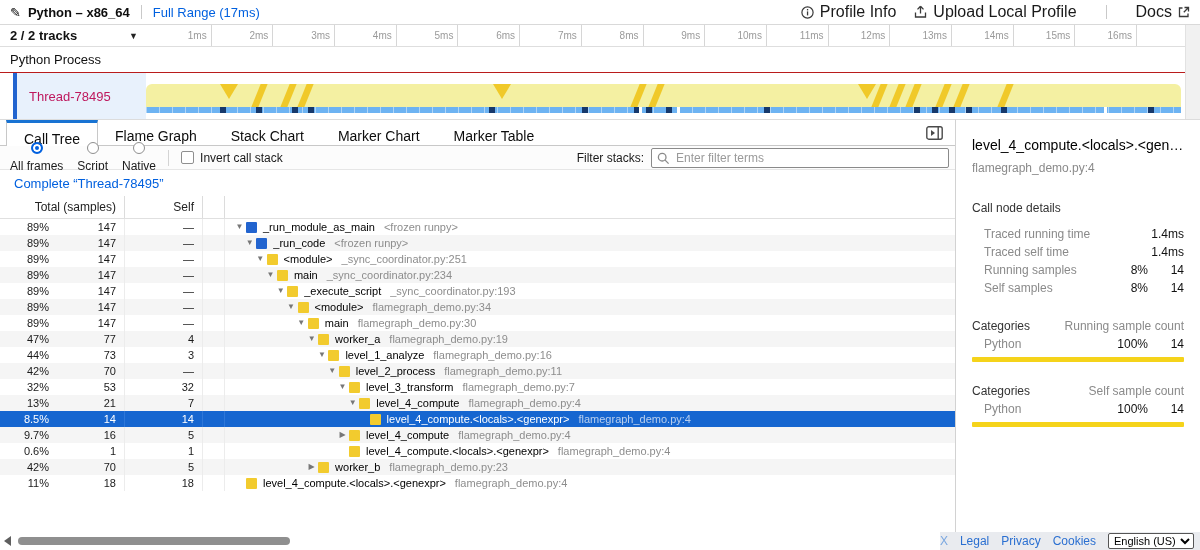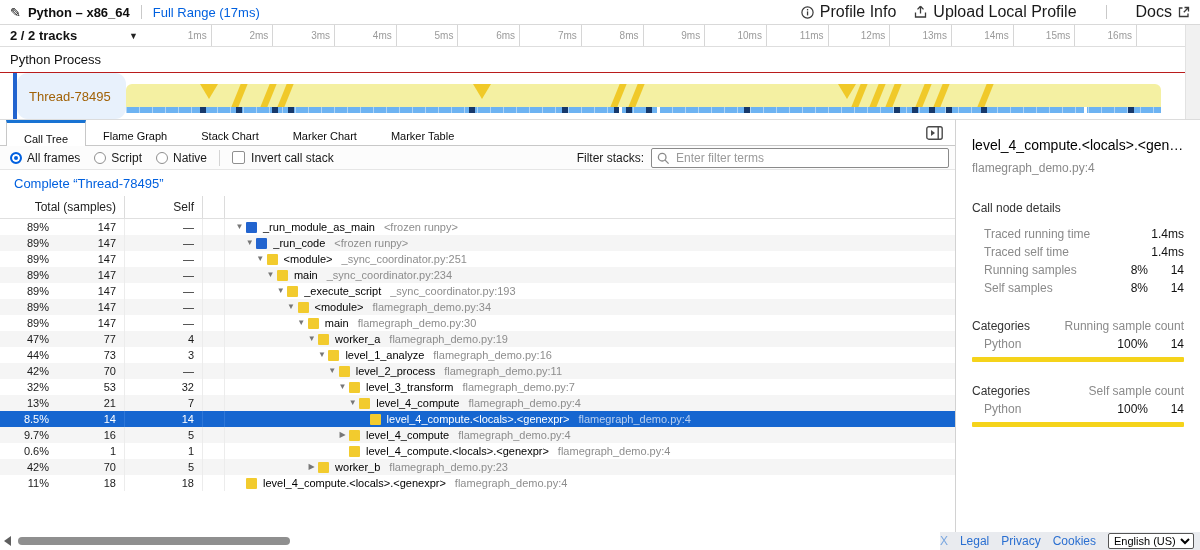--- a/index.html
+++ b/index.html
@@ -31,44 +31,44 @@
   .tick { width:61.7px; height:100%; border-right:1px solid #d6d6d6; display:flex; align-items:center; justify-content:flex-end; }
   .tick-label { font-size:10px; color:#9a9a9a; padding-right:4px; }
   .right-gutter { left:1185px; top:25px; width:15px; height:94px; background:#f1f1f1; border-left:1px solid #e2e2e2; }
 
   
   .process-row { left:0; top:47px; width:1185px; height:26px; background:#fff; border-bottom:1px solid #b91c1c;
                  display:flex; align-items:center; padding-left:10px; font-size:13px; color:#111; cursor:pointer; }
   .thread-row { left:0; top:73px; width:1185px; height:46px; background:#fff; display:flex; }
   .thread-gutter { width:13px; }
   .thread-selbar { width:4px; background:#2264cf; }
-  .thread-label { width:109px; background:#e8f1fc; display:flex; align-items:center; padding-left:12px;
-                  font-size:13px; color:#a16207; cursor:pointer;border-radius:11px; }
+  .thread-label { width:129px; background:#e8f1fc; display:flex; align-items:center; padding-left:12px;
+                  font-size:13px; color:#be185d; cursor:pointer; }
   #track-canvas { position:relative; width:1035px; height:46px; background:#fff; cursor:pointer; }
   #band { position:absolute; left:0; top:11px; width:1035px; height:23px; border-radius:6px 6px 0 0; overflow:hidden; }
   .m-tri { position:absolute; top:0; width:0; height:0;
            border-left:9px solid transparent; border-right:9px solid transparent; }
   .m-slash { position:absolute; top:0; width:7px; height:23px; transform:skewX(-22deg); }
   #strip { position:absolute; left:0; top:34px; width:1035px; height:6px; }
   .seg-dark { position:absolute; top:0; width:6px; height:6px; }
   .seg-gap { position:absolute; top:0; width:3px; height:6px; background:#fff; }
 
   
   .tabbar { left:0; top:119px; width:955px; height:27px; background:#fff; border-top:1px solid #dcdcdc;
             border-bottom:1px solid #c8c8c8; display:flex; align-items:stretch; padding-left:6px; }
-  .tab { font-size:11px; color:#0c0c0c; padding:16px 17px; display:flex; align-items:center; cursor:pointer; }
+  .tab { font-size:14px; color:#0c0c0c; padding:16px 17px; display:flex; align-items:center; cursor:pointer; }
   .tab.active { border:1px solid #c8c8c8; border-top:3px solid #1873d3; border-bottom:1px solid #fff;
                 margin-bottom:-1px; background:#fff; }
   .panel-toggle { margin-left:auto; margin-right:12px; display:flex; align-items:center; cursor:pointer; }
 
   
   .settings { left:0; top:146px; width:955px; height:24px; background:#fcfcfc; border-bottom:1px solid #e6e6e6;
               display:flex; align-items:center; padding:0 6px 0 10px; font-size:12px; color:#1a1a1a; }
   .radio-group { display:flex; align-items:center; gap:14px; }
-  .radio-item { display:flex; align-items:center; gap:5px; cursor:pointer; }
+  .radio-item { display:flex; align-items:center; gap:5px; cursor:pointer;flex-direction:column; }
   .radio { width:12px; height:12px; border-radius:50%; border:1px solid #8f8f8f; background:#fff; }
   .radio.on { border:2px solid #0060df; background:#0060df; box-shadow:inset 0 0 0 2px #fff; }
   .set-sep { width:1px; height:16px; background:#d4d4d4; margin:0 12px; }
   .checkbox-item { display:flex; align-items:center; gap:6px; cursor:pointer; }
   .checkbox { width:13px; height:13px; border:1px solid #8f8f8f; border-radius:2px; background:#fff; }
   .filter-group { margin-left:auto; display:flex; align-items:center; gap:7px; }
   .filter-label { font-size:12px; color:#1a1a1a; }
   .search-wrap { position:relative; }
   .search-wrap svg { position:absolute; left:6px; top:4px; }
   .filter-input { width:298px; height:20px; border:1px solid #8a8a8a; border-radius:2px; padding:0 6px 0 24px;

